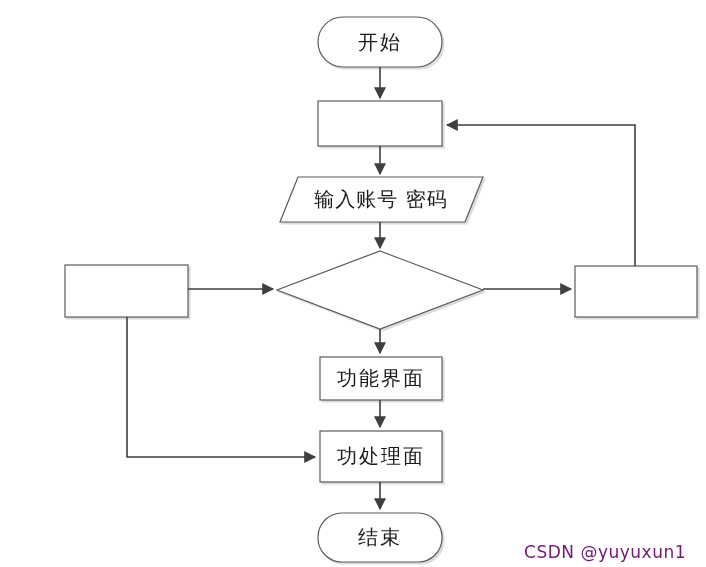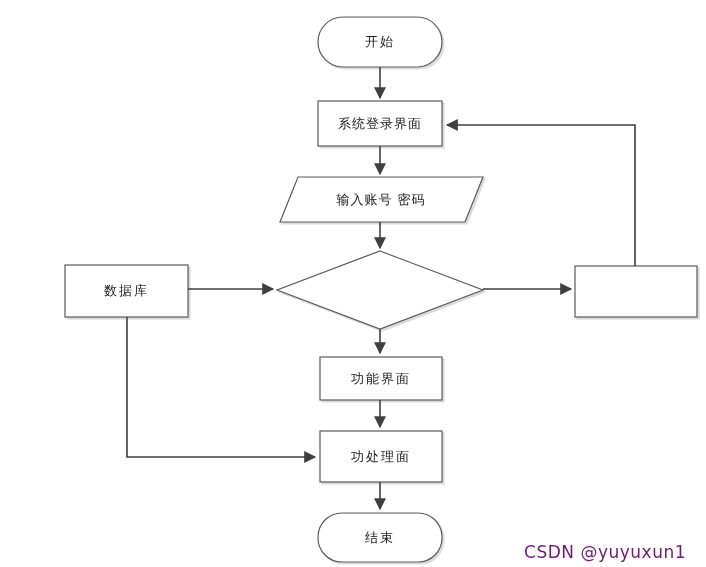--- a/index.html
+++ b/index.html
@@ -10,21 +10,21 @@
     font-family:"DejaVu Serif","Liberation Serif",serif;
     overflow:hidden;
   }
   #wires{position:absolute;left:0;top:0;width:706px;height:567px;}
   .shapes{filter:drop-shadow(2px 2px 0.6px rgba(0,0,0,0.14));}
   .node-label{
     position:absolute;
     display:flex;align-items:center;justify-content:center;
     text-align:center;
     color:#1a1a1a;
-    font-size:13px;
+    font-size:20px;
     letter-spacing:2px;
     line-height:1.35;
     pointer-events:none;
     white-space:nowrap;
   }
   .node-label .stack{display:block;}
   .node-label .stack span{display:block;}
   #watermark{
     position:absolute;
     right:20px;top:542px;
@@ -67,30 +67,28 @@
       <path d="M635,266 L635,125 L447,125" marker-end="url(#arrow)"></path>
       <path d="M380,329 L380,353" marker-end="url(#arrow)"></path>
       <path d="M380,400 L380,427" marker-end="url(#arrow)"></path>
       <path d="M127,317 L127,457 L315,457" marker-end="url(#arrow)"></path>
       <path d="M380,482 L380,509" marker-end="url(#arrow)"></path>
     </g>
   </svg>
 
   <div class="node-label" style="left:318px;top:17px;width:124px;height:50px;">开始</div>
 
-  <div class="node-label" style="left:318px;top:101px;width:124px;height:45px;letter-spacing:1px;">系统登录界面</div>
 
   <div class="node-label" style="left:286px;top:177px;width:190px;height:45px;letter-spacing:1px;">
     <span class="stack">
       <span>输入账号 密码</span>
     </span>
   </div>
 
 
-  <div class="node-label" style="left:65px;top:265px;width:123px;height:52px;">数据库</div>
 
 
   <div class="node-label" style="left:320px;top:357px;width:122px;height:43px;font-family:Liberation Serif, serif;">功能界面</div>
 
   <div class="node-label" style="left:320px;top:431px;width:122px;height:51px;">功处理面</div>
 
   <div class="node-label" style="left:318px;top:513px;width:124px;height:49px;">结束</div>
 
   <div id="watermark">CSDN @yuyuxun1</div>
 </div>

